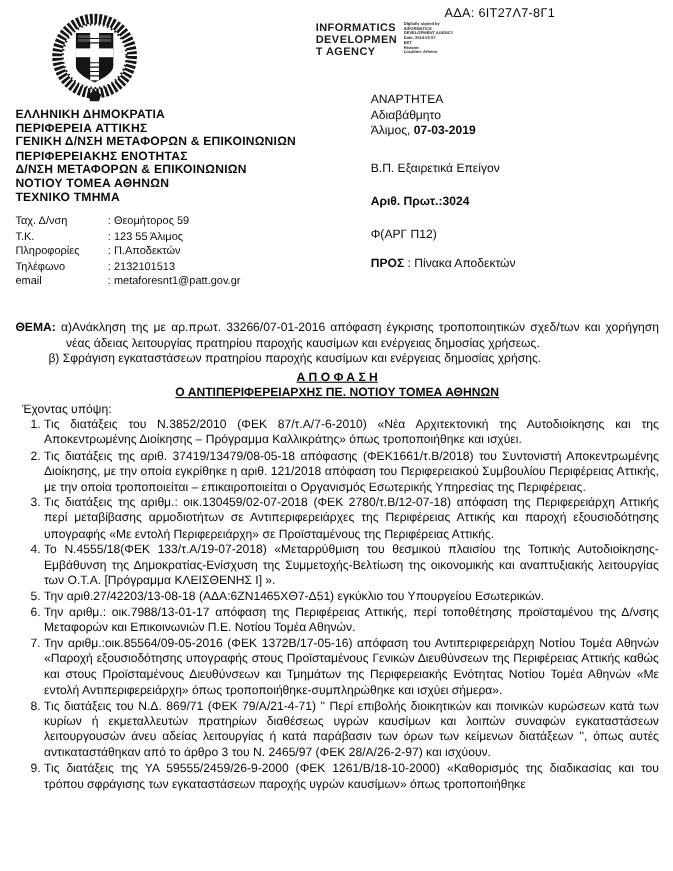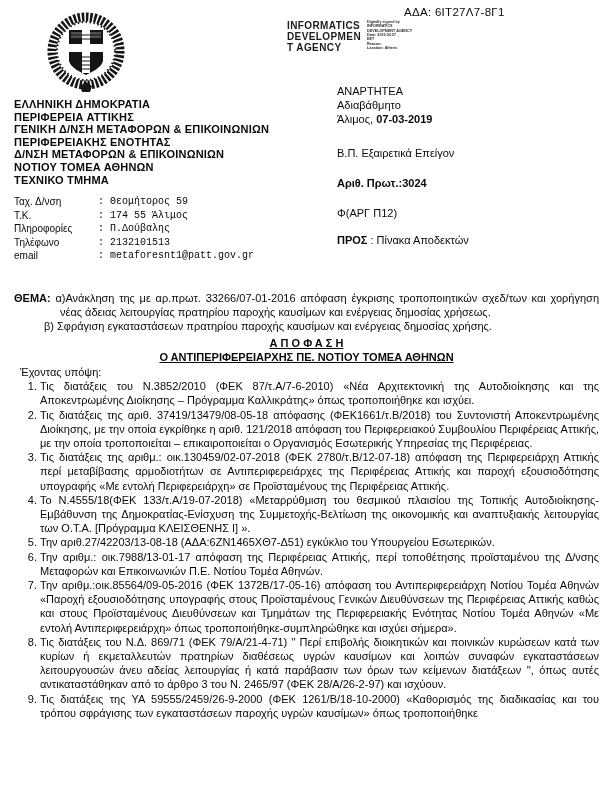--- a/index.html
+++ b/index.html
@@ -18,21 +18,21 @@
 
   
   .emblem { position:absolute; left:40px; top:10px; width:92px; height:88px; }
 
   
   .hdr-left { position:absolute; left:14px; top:98px; width:310px; }
   .hdr-left .ln { font-size:11px; font-weight:bold; line-height:12.6px; letter-spacing:0.2px; }
   .contact { margin-top:9px; }
   .contact .row { font-size:10px; line-height:13.5px; display:flex; }
   .contact .lbl { width:84px; flex:none; }
-  .contact .val { white-space:pre;font-family:Liberation Mono, monospace; }
+  .contact .val { white-space:pre; }
 
   
   .hdr-right { position:absolute; left:337px; top:84px; width:260px; font-size:11px; line-height:14px; }
   .hdr-right .posting { }
   .hdr-right .urgency { margin-top:20px; }
   .hdr-right .protocol { margin-top:16px; font-weight:bold; }
   .hdr-right .fileref { margin-top:16px; }
   .hdr-right .to-line { margin-top:13px; }
   .b { font-weight:bold; }
 
@@ -95,25 +95,25 @@
     <div class="ln">ΝΟΤΙΟΥ ΤΟΜΕΑ ΑΘΗΝΩΝ</div>
     <div class="ln">ΤΕΧΝΙΚΟ ΤΜΗΜΑ</div>
 
     <div class="contact">
       <div class="row">
         <span class="lbl">Ταχ. Δ/νση</span>
           <span class="val">: Θεομήτορος 59</span>
       </div>
       <div class="row">
         <span class="lbl">Τ.Κ.</span>
-          <span class="val">: 174 55 Άλιμος</span>
+          <span class="val">: 123 55 Άλιμος</span>
       </div>
       <div class="row">
         <span class="lbl">Πληροφορίες</span>
-          <span class="val">: Π.Δούβαλης</span>
+          <span class="val">: Π.Αποδεκτών</span>
       </div>
       <div class="row">
         <span class="lbl">Τηλέφωνο</span>
           <span class="val">: 2132101513</span>
       </div>
       <div class="row">
         <span class="lbl">email</span>
           <span class="val">: metaforesnt1@patt.gov.gr</span>
       </div>
     </div>

